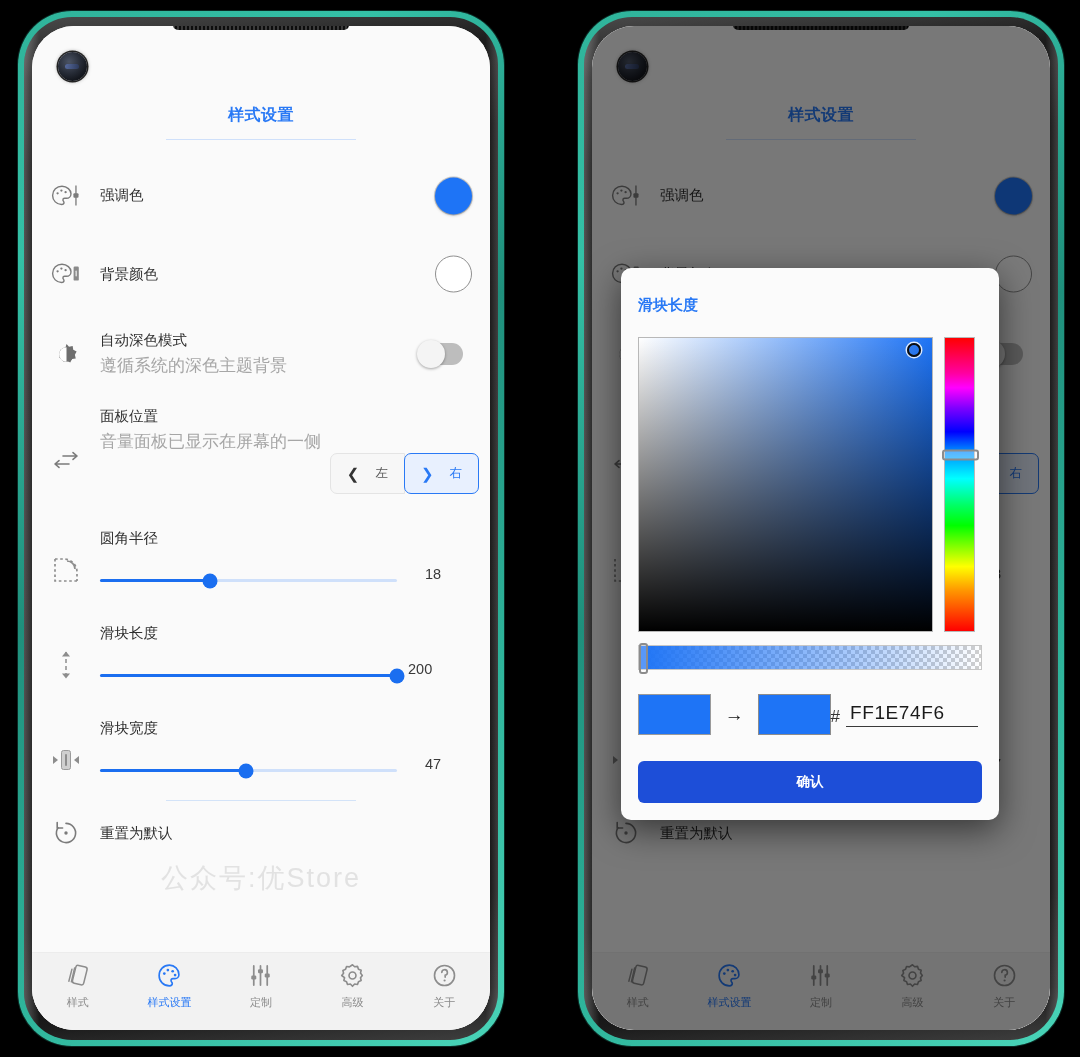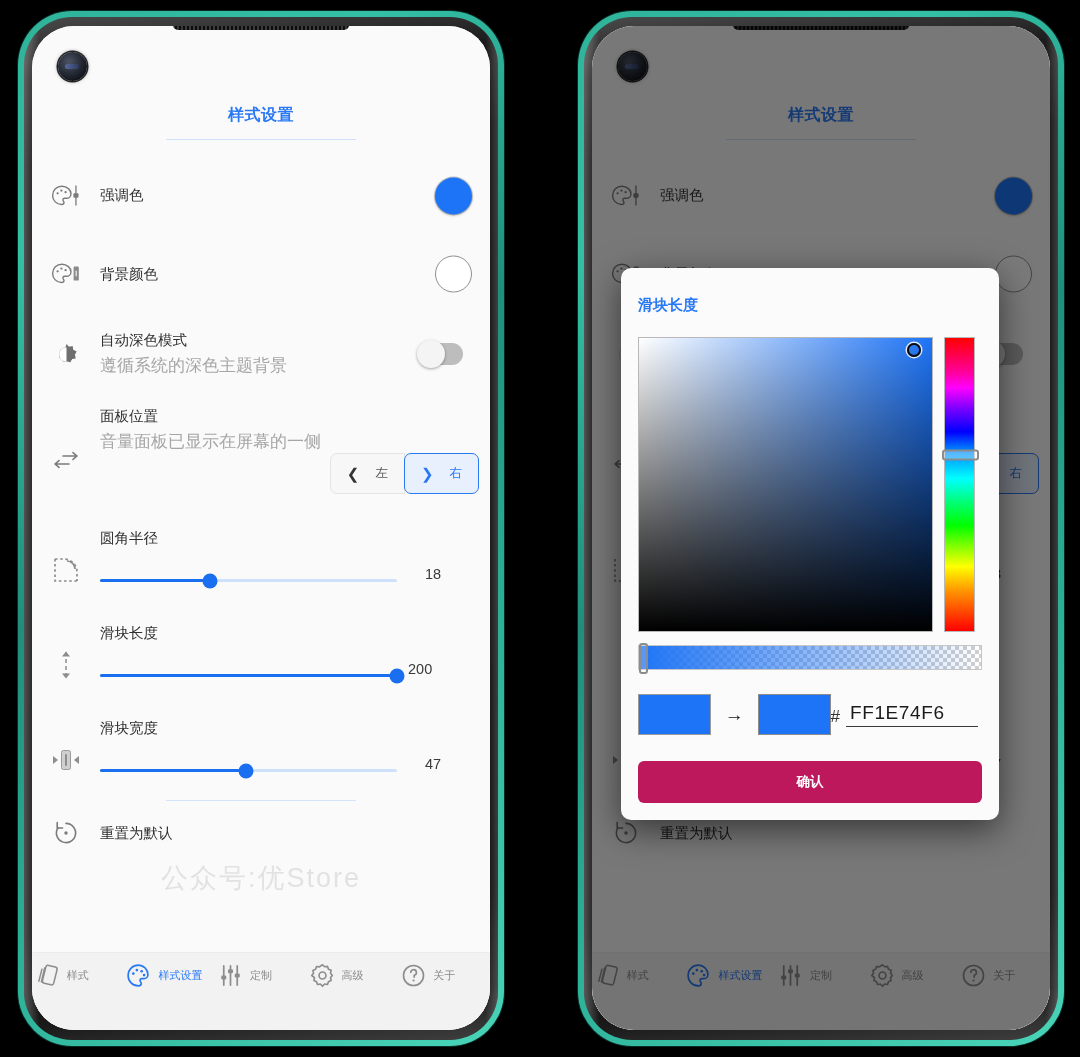--- a/index.html
+++ b/index.html
@@ -165,21 +165,21 @@
     color: #e2e2e2; font-size: 27px; letter-spacing: 2px;
   }
 
   
   .bottom-nav {
     height: 78px; background: #f2f2f2;
     display:flex; align-items:flex-start; justify-content:space-around;
     padding-top: 10px;
     border-top: 1px solid #ececec;
   }
-  .nav-item { display:flex; flex-direction:row; align-items:center; gap:7px; width: 86px; }
+  .nav-item { display:flex; flex-direction:column; align-items:center; gap:7px; width: 86px; }
   .nav-item .nav-label { font-size: 11px; color:#8a8a8a; }
   .nav-item.active .nav-label { color:#2979f5; }
   .nav-item svg { display:block; }
 
   
   .scrim { position:absolute; inset:0; background: rgba(0,0,0,.52); z-index: 20; }
 
   .dialog {
     position:absolute; z-index: 21;
     left: 29px; top: 242px; width: 378px;
@@ -244,21 +244,21 @@
     font-family: "Liberation Sans","DejaVu Sans",sans-serif;
   }
 
   .dialog-buttons { display:flex; gap: 14px; margin-top: 26px; }
   .btn {
     flex: 1; height: 42px; border-radius: 6px;
     display:flex; align-items:center; justify-content:center;
     font-size: 13.5px; font-weight: 600;
   }
   .btn.outline { background:#fbfbfb; border:1px solid #dcdcdc; color:#2979f5; }
-  .btn.primary { background:#be185d; color:#fff; }
+  .btn.primary { background:#1d4ed8; color:#fff; }
 </style>
 </head>
 <body>
 
 <div class="stage">
 
   <div class="phone left">
     <div class="bezel">
       <div class="screen">
         <div class="earpiece"></div>

